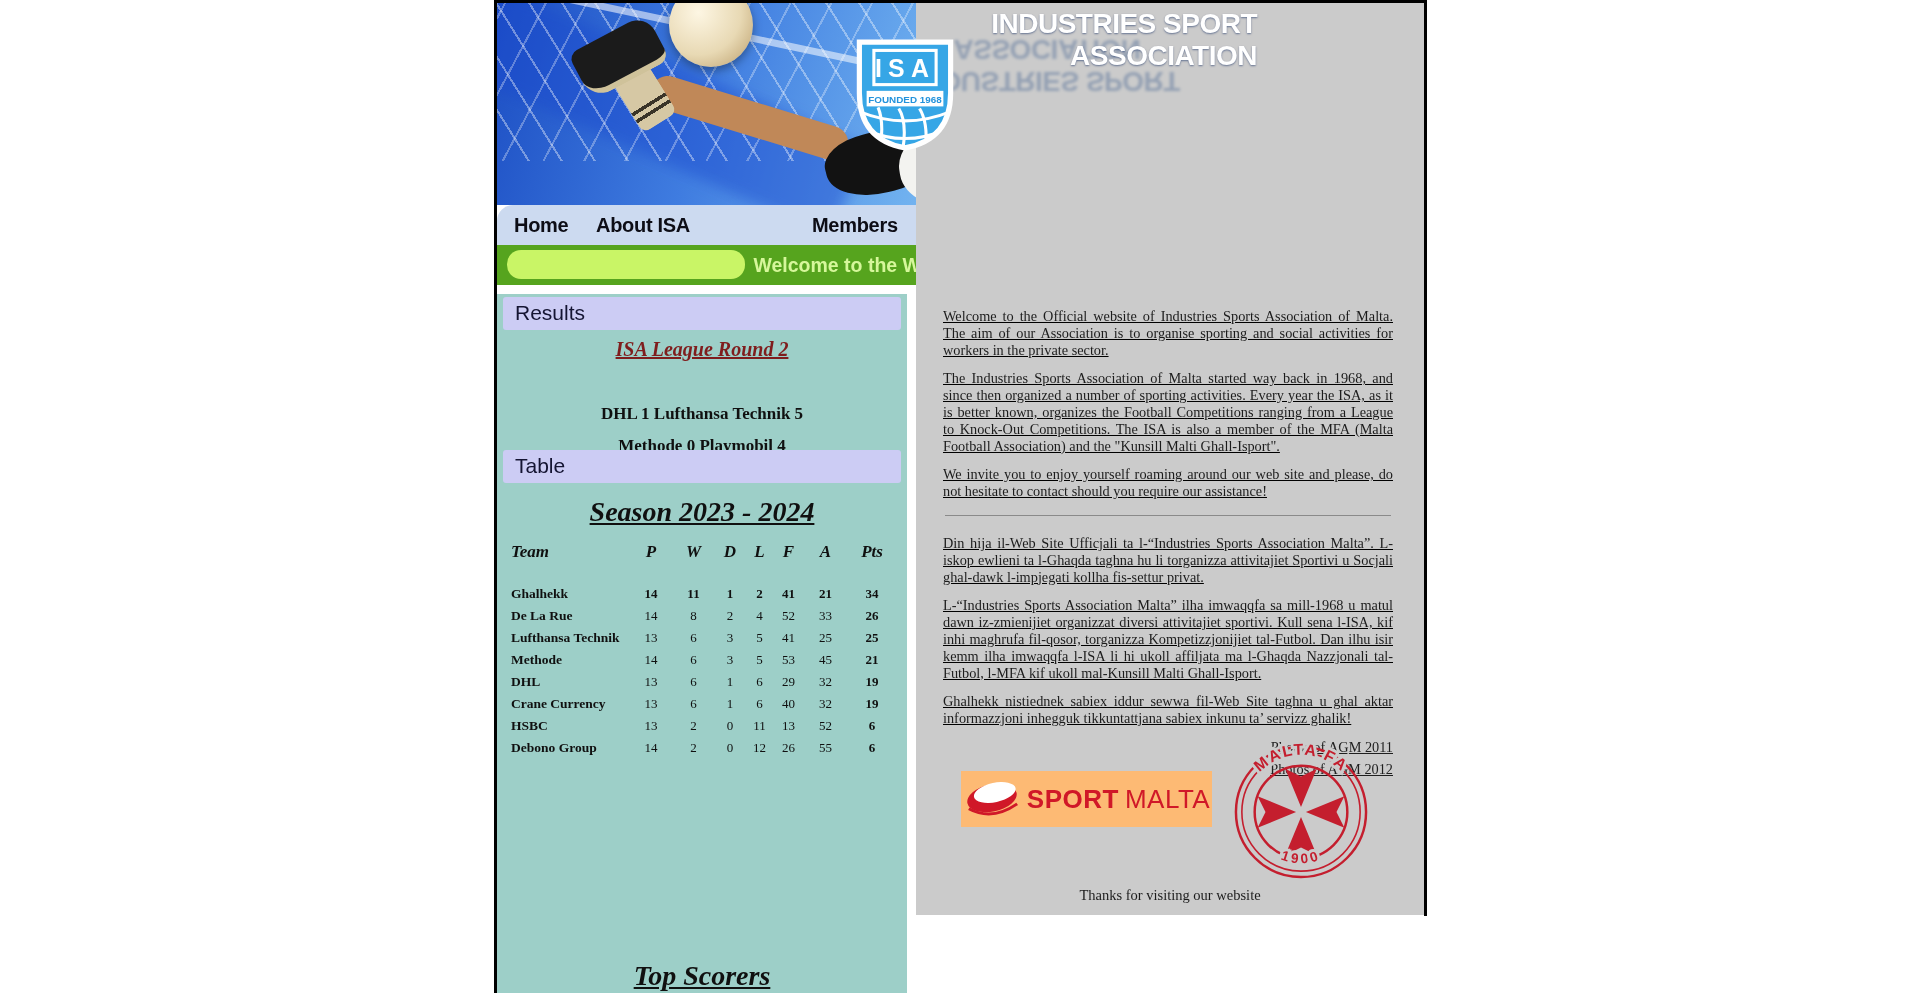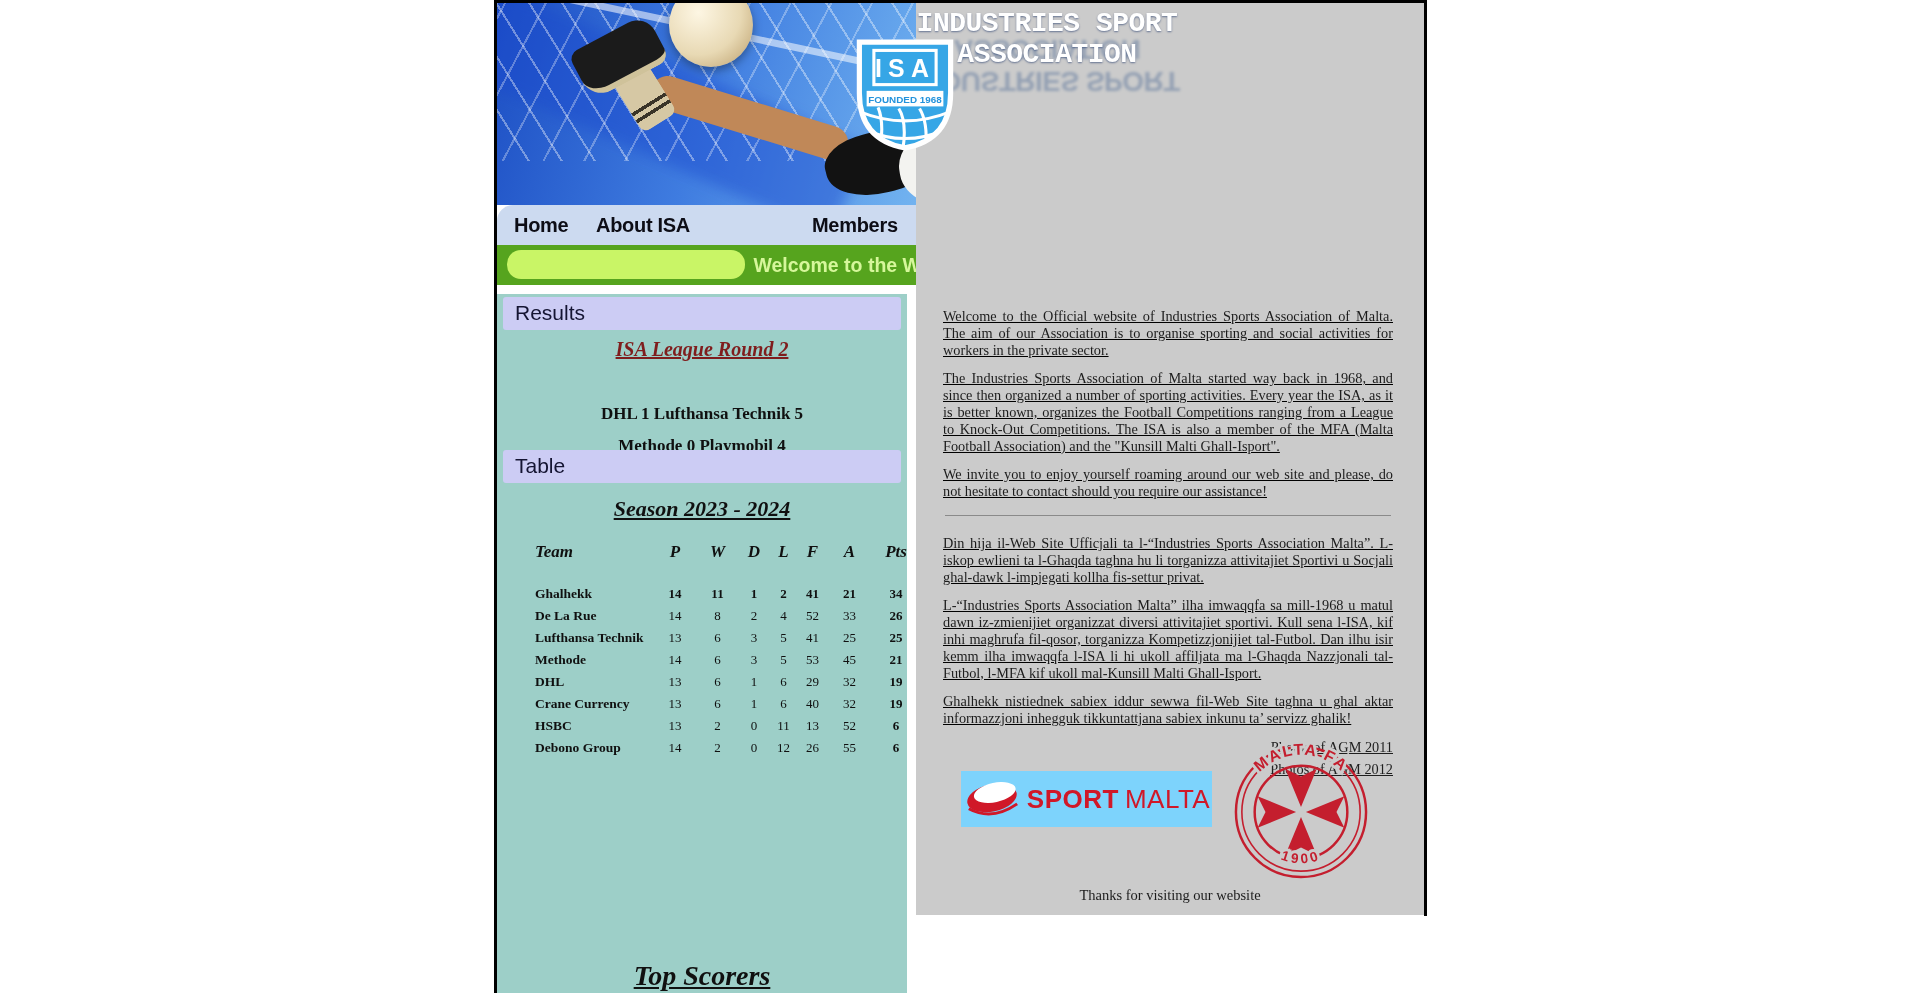--- a/index.html
+++ b/index.html
@@ -54,22 +54,22 @@
   .bball{width:24px;height:24px;border-radius:50%;box-shadow:inset -3px -4px 6px rgba(0,0,0,.45),inset 3px 4px 5px rgba(255,255,255,.55);}
   
   .sh-body{left:688px;top:96px;width:74px;height:108px;background:#23252e;border-radius:22px 32px 0 0;
            transform:rotate(7deg);}
   .sh-cap{left:700px;top:70px;width:48px;height:21px;background:#171921;border-radius:11px 11px 4px 4px;}
   .sh-brim{left:738px;top:84px;width:26px;height:7px;background:#171921;border-radius:3px;}
   .sh-face{left:720px;top:90px;width:17px;height:15px;background:#c89878;border-radius:40%;}
   .sh-arm{left:652px;top:104px;width:86px;height:24px;background:#23252e;transform:rotate(-7deg);border-radius:12px;}
   .sh-gun{left:630px;top:92px;width:151px;height:9px;background:#2a2320;transform:rotate(-4deg);border-radius:2px;}
   
-  #banner-title{left:340px;top:5px;width:420px;text-align:center;color:#ffffff;z-index:6;
-                font-family:Liberation Mono, monospace;font-weight:bold;font-size:28px;letter-spacing:-.5px;
+  #banner-title{left:340px;top:5px;width:420px;text-align:right;color:#ffffff;z-index:6;
+                font-family:Liberation Sans, sans-serif;font-weight:bold;font-size:28px;letter-spacing:-.5px;
                 text-shadow:0 1px 2px rgba(0,30,90,.5);}
   #banner-title-reflection{left:340px;top:30px;width:420px;text-align:center;color:#17407e;z-index:5;
                 font-family:"Liberation Sans", sans-serif;font-weight:bold;font-size:28px;letter-spacing:-.5px;
                 transform:scaleY(-1);opacity:.3;filter:blur(1.5px);}
   #isa-shield{left:356px;top:36px;z-index:6;}
   
   #nav{position:absolute;left:0;top:202px;width:781px;height:40px;background:#ccdaf0;
        border-top-left-radius:16px;}
   .nav-item{position:absolute;top:0;height:40px;line-height:40px;font-family:"Liberation Sans", sans-serif;
             font-weight:bold;font-size:20px;color:#0d0d16;cursor:pointer;letter-spacing:-.3px;}
@@ -83,44 +83,44 @@
   #teal-col{left:497px;top:294px;width:410px;height:699px;background:#9dcfc8;}
   .sec-bar{position:absolute;left:6px;right:6px;height:33px;background:#ccccf4;border-radius:3px;
            font-family:"Liberation Sans", sans-serif;font-size:21px;color:#141432;line-height:32px;
            padding-left:12px;box-sizing:border-box;}
   #results-bar{top:3px;}
   #table-bar{top:156px;}
   #round-title{top:44px;left:0;width:100%;text-align:center;font-size:20px;font-weight:bold;font-style:italic;
                text-decoration:underline;color:#7f1d1d;}
   #match-list{top:70px;left:0;width:100%;text-align:center;margin-top:40px;}
   .match-line{margin:0 0 12px 0;font-size:17px;font-weight:bold;color:#101010;line-height:20px;}
-  #season-title{top:202px;left:0;width:100%;text-align:center;font-size:22px;font-weight:bold;font-style:italic;
+  #season-title{top:202px;left:0;width:100%;text-align:center;font-size:28px;font-weight:bold;font-style:italic;
                 text-decoration:underline;color:#101010;}
   .trow{position:absolute;left:0;width:469px;display:grid;
         grid-template-columns:118px 44px 41px 32px 27px 31px 43px 50px;
-        padding:0 10px 0 14px;box-sizing:border-box;margin-left:24px;}
+        padding:0 10px 0 14px;box-sizing:border-box;}
   .trow span{text-align:center;font-size:13px;color:#101010;}
   .trow .c0{text-align:left;font-size:13.5px;font-weight:bold;}
   .trow .c7{font-weight:bold;}
   #thead-row{top:248px;}
   #thead-row span{font-size:17px;font-weight:bold;font-style:italic;}
   #thead-row .c0{font-size:17px;}
   .trow.lead span{font-weight:bold;}
   #top-scorers{top:666px;left:0;width:100%;text-align:center;font-size:28px;font-weight:bold;font-style:italic;
                text-decoration:underline;color:#101010;}
 
   
   #gray-col{left:916px;top:3px;width:508px;height:912px;background:#cbcbcb;}
   #gray-inner{position:absolute;top:305px;left:27px;right:31px;text-decoration:underline;}
   #gray-inner p{margin:0 0 12px 0;font-size:14.3px;line-height:16.8px;color:#1c1c1c;text-align:justify;}
   #divider{border:none;border-top:1px solid #8a8a8a;margin:15px 2px 19px 2px;}
   .agm-link{display:block;text-align:right;font-size:14.3px;color:#1f1f1f;text-decoration:underline;
             margin:5px 0;cursor:pointer;}
   #agm-links{margin-top:10px;}
-  #sportmalta{left:45px;top:768px;width:251px;height:56px;background:#7dd3fc;display:flex;align-items:center;
+  #sportmalta{left:45px;top:768px;width:251px;height:56px;background:#fdba74;display:flex;align-items:center;
               justify-content:center;gap:6px;}
   #sportmalta .wordmark{font-family:"Liberation Sans", sans-serif;font-size:26px;color:#d01828;letter-spacing:.5px;}
   #sportmalta .w-bold{font-weight:bold;}
   #maltafa{left:316px;top:740px;width:138px;height:138px;}
   .fa-red{fill:none;stroke:#c41e2e;}
   .fa-text{fill:#c41e2e;stroke:#cbcbcb;stroke-width:6px;paint-order:stroke;
            font-family:"Liberation Sans", sans-serif;font-weight:bold;}
   #thanks{left:0;top:884px;width:100%;text-align:center;font-size:14.5px;color:#1c1c1c;}
 </style>
 </head>

